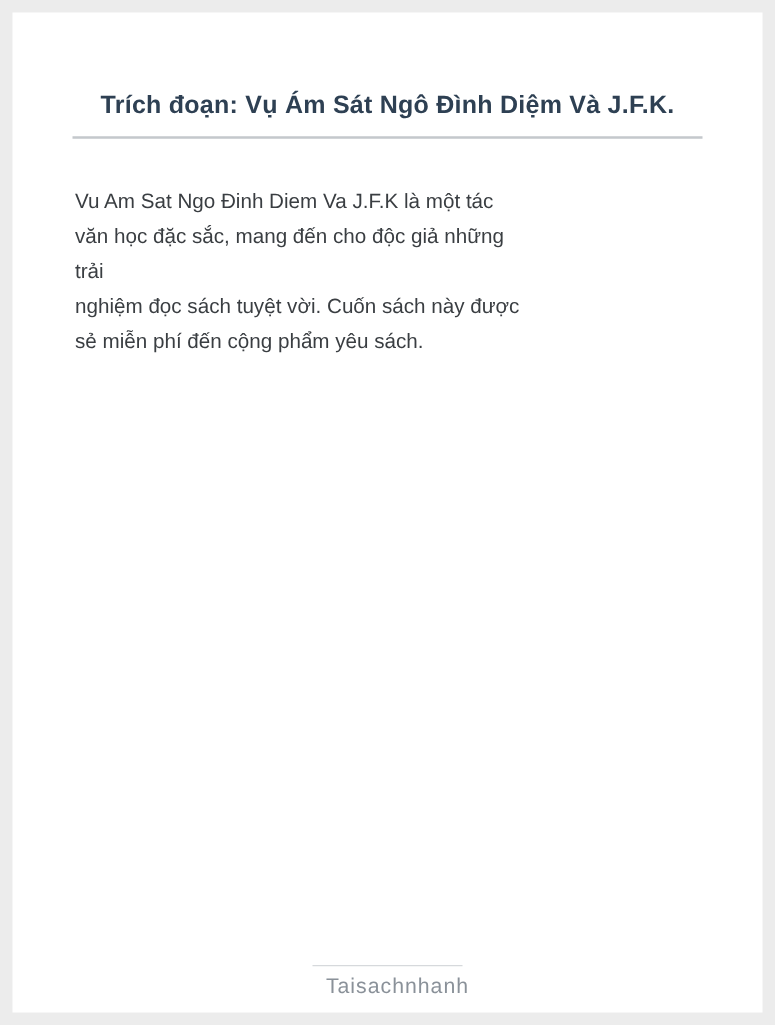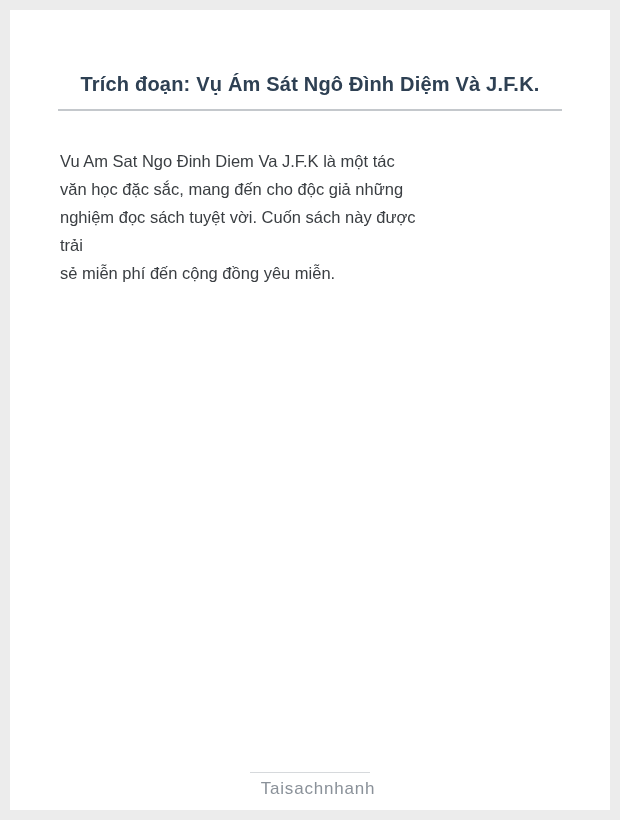--- a/index.html
+++ b/index.html
@@ -69,23 +69,23 @@
 
 <div class="card">
 
   <h1 class="title">Trích đoạn: Vụ Ám Sát Ngô Đình Diệm Và J.F.K.</h1>
 
   <hr class="title-divider">
 
   <div class="excerpt">
     <p>Vu Am Sat Ngo Đinh Diem Va J.F.K là một tác</p>
     <p>văn học đặc sắc, mang đến cho độc giả những</p>
+    <p>trải</p>
     <p>nghiệm đọc sách tuyệt vời. Cuốn sách này được</p>
-    <p>trải</p>
-    <p>sẻ miễn phí đến cộng đồng yêu miễn.</p>
+    <p>sẻ miễn phí đến cộng phẩm yêu sách.</p>
   </div>
 
   <div class="footer">
     <hr class="footer-divider">
     <div class="brand">Taisachnhanh</div>
   </div>
 
 </div>
 
 </body></html>

